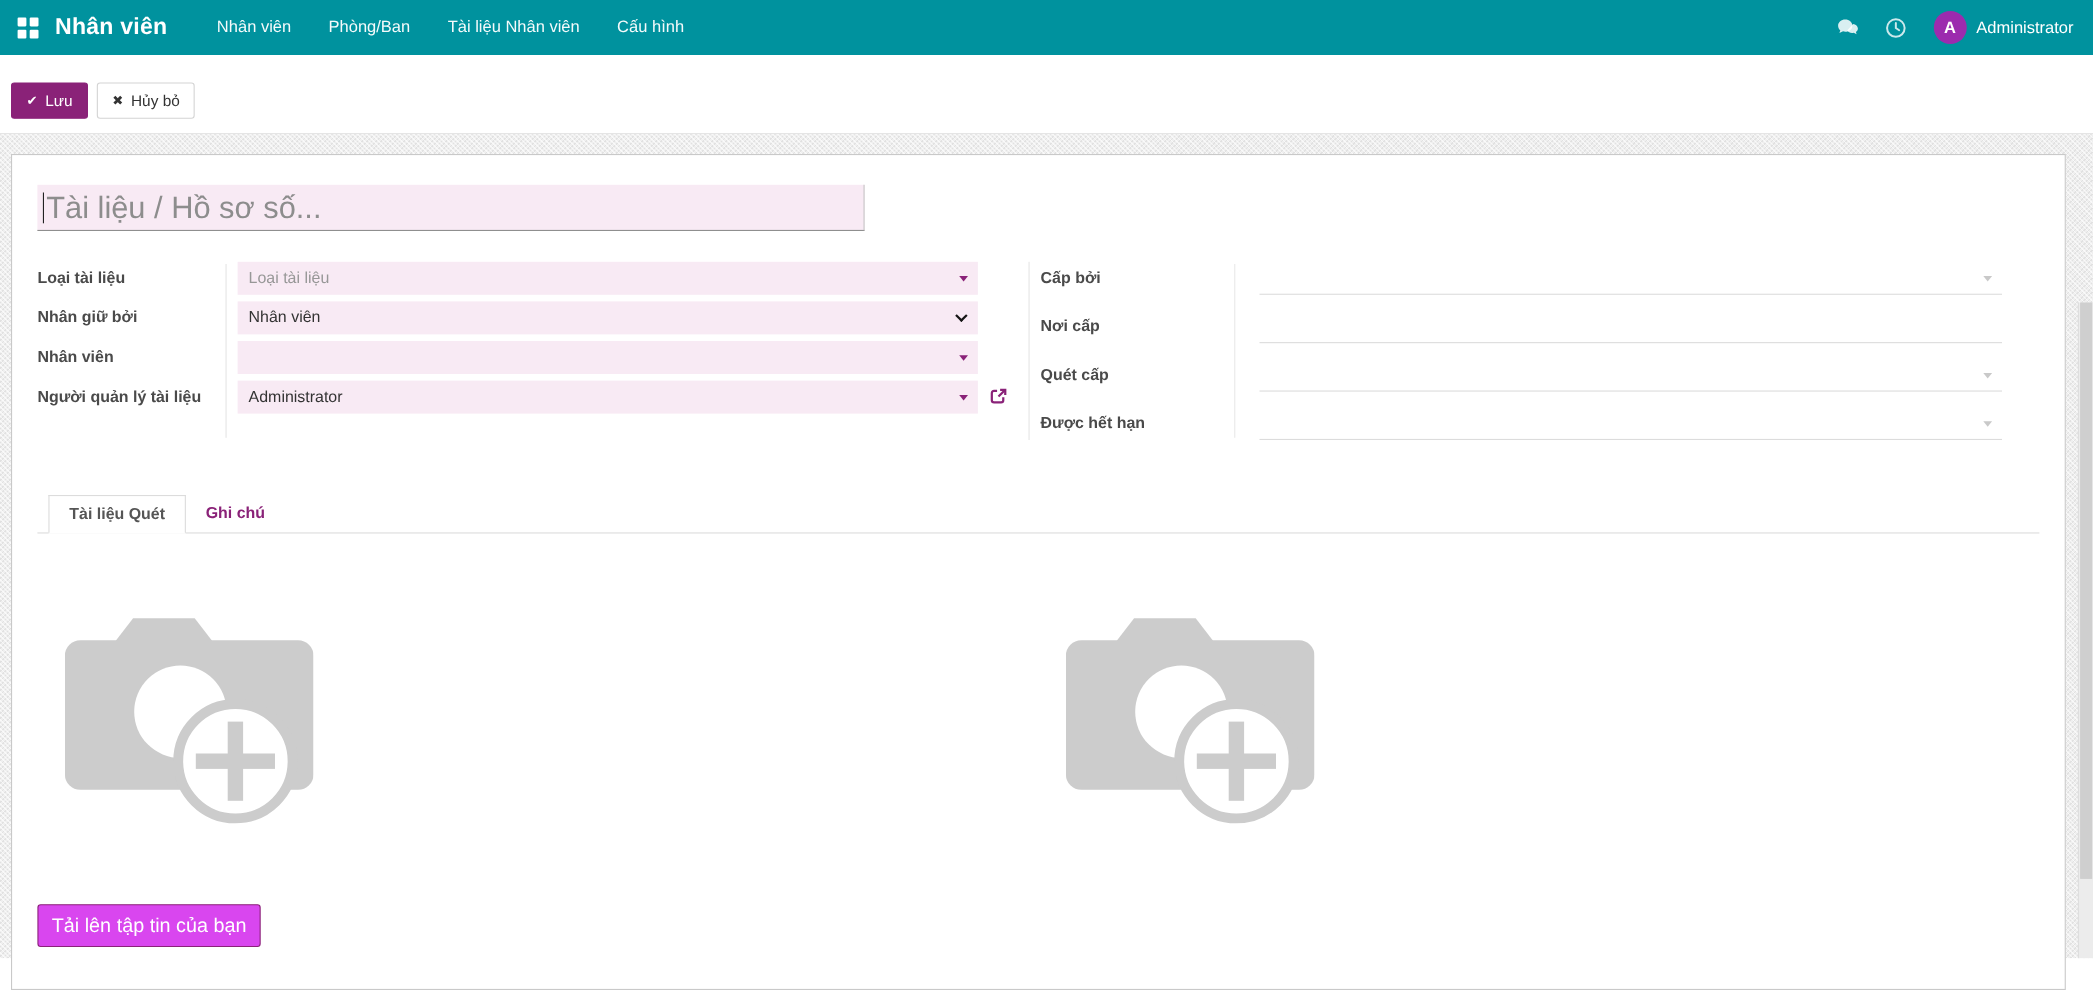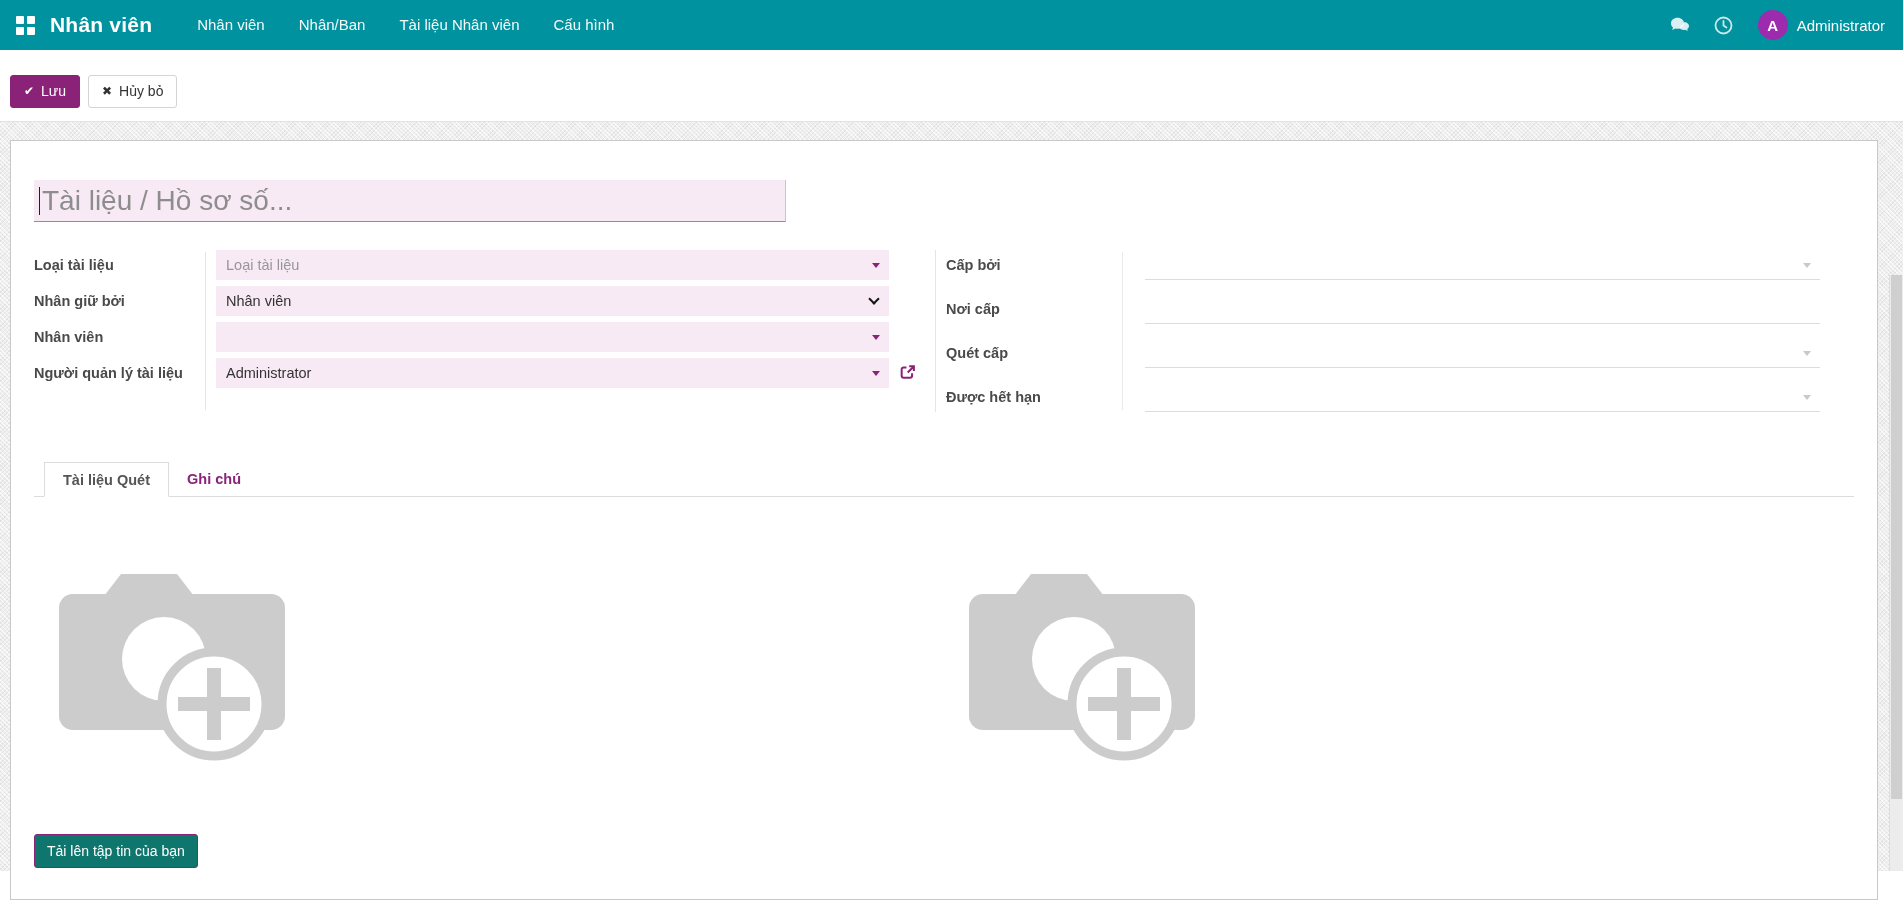--- a/index.html
+++ b/index.html
@@ -36,21 +36,21 @@
 
   
   .action-area { position:relative; height:749px; background-color:#efefef;
     background-image:
       repeating-linear-gradient(45deg, rgba(255,255,255,.65) 0 1px, transparent 1px 3px),
       repeating-linear-gradient(135deg, rgba(190,190,190,.28) 0 1px, transparent 1px 3px); }
   .sheet { position:absolute; left:10px; top:18px; width:1868px; height:760px;
     background:#fff; border:1px solid #c9c9c9; padding:0 23px; }
 
   
-  .title-wrap { position:relative; margin-top:39px; width:896px; }
+  .title-wrap { position:relative; margin-top:27px; width:896px; }
   .title-input { width:752px; height:42px; font-family:"Liberation Sans",sans-serif;
     font-size:28px; color:#333; background:#F8EAF4; border:none; outline:none;
     border-bottom:1px solid #8f8f8f; border-right:1px solid #c6c6c6; padding:0 8px; }
   .title-input::placeholder { color:#8d8d8d; opacity:1; }
   .text-caret { position:absolute; left:5px; top:7px; width:1px; height:28px; background:#222; }
 
   
   .form-area { display:flex; margin-top:28px; }
   .o-group { display:grid; row-gap:6px; position:relative; align-content:start; }
   .group-left { width:902px; grid-template-columns:171px 1fr; padding-right:46px;
@@ -80,43 +80,43 @@
 
   
   .tabs { margin-top:50px; border-bottom:1px solid #dcdcdc; display:flex; padding-left:10px; }
   .tab { font-size:14.5px; padding:9px 18px 8px; color:#8A2278; cursor:pointer;font-weight:bold; }
   .tab.active { background:#fff; border:1px solid #dcdcdc; border-bottom:1px solid #fff;
     margin-bottom:-1px; color:#555; }
 
   
   .scan-grid { display:grid; grid-template-columns:1fr 1fr; }
   .camera-block { margin:67px 0 0 25px; width:226px; height:200px; cursor:pointer; }
-  .upload-btn { margin-top:70px; background:#0f766e; border:1px solid #8A2278; color:#fff;
-    font-size:14px; padding:8px 12px; border-radius:3px; cursor:pointer;
+  .upload-btn { margin-top:70px; background:#d946ef; border:1px solid #8A2278; color:#fff;
+    font-size:18px; padding:8px 12px; border-radius:3px; cursor:pointer;
     font-family:"Liberation Sans",sans-serif; }
 
   
   .scrollbar { position:absolute; right:0; top:153px; bottom:0; width:14px;
     background:#ececec; border-left:1px solid #dedede; }
   .scrollbar .thumb { position:absolute; top:0; left:1px; right:1px; height:88%;
     background:#cfcfcf; }
 </style>
 </head>
 <body>
 
 <div class="topbar">
   <div class="apps-icon">
     <span></span>
       <span></span>
       <span></span>
       <span></span>
   </div>
   <div class="brand">Nhân viên</div>
   <div class="nav-item">Nhân viên</div>
-  <div class="nav-item">Nhân/Ban</div>
+  <div class="nav-item">Phòng/Ban</div>
   <div class="nav-item">Tài liệu Nhân viên</div>
   <div class="nav-item">Cấu hình</div>
 
   <div class="nav-right">
     <span class="nav-ico">
       <svg width="22" height="20" viewBox="0 0 22 20">
         <path d="M2 8.3C2 5.2 4.9 2.8 8.5 2.8s6.5 2.4 6.5 5.5-2.9 5.5-6.5 5.5c-.7 0-1.4-.1-2-.3L3.2 15l.8-2.4C2.7 11.5 2 10 2 8.3z" fill="rgba(255,255,255,.85)"></path>
         <path d="M15.6 6.9c2.5.3 4.4 2 4.4 4.1 0 1.2-.7 2.4-1.8 3.1l.6 2-2.6-1.4c-.5.1-1 .2-1.5.2-1.9 0-3.6-.9-4.5-2.2" fill="rgba(255,255,255,.85)"></path>
       </svg>
     </span>

